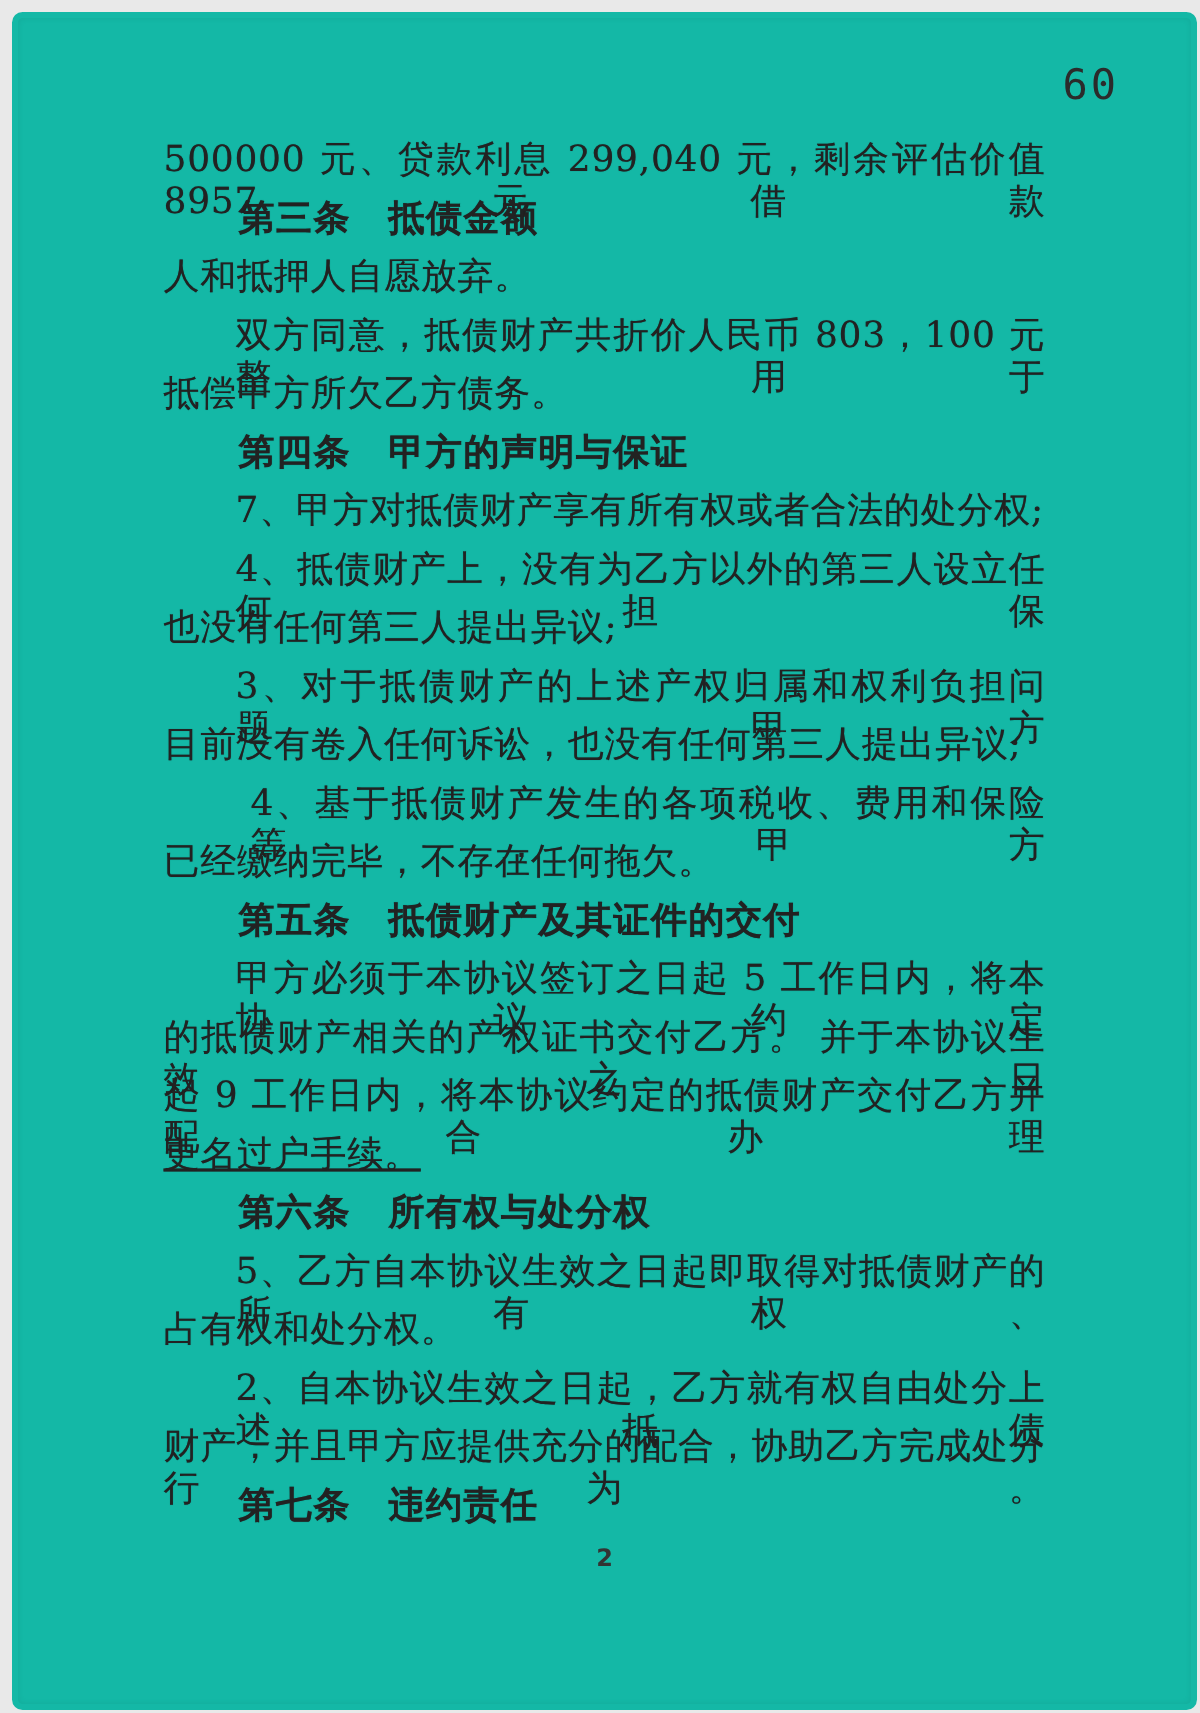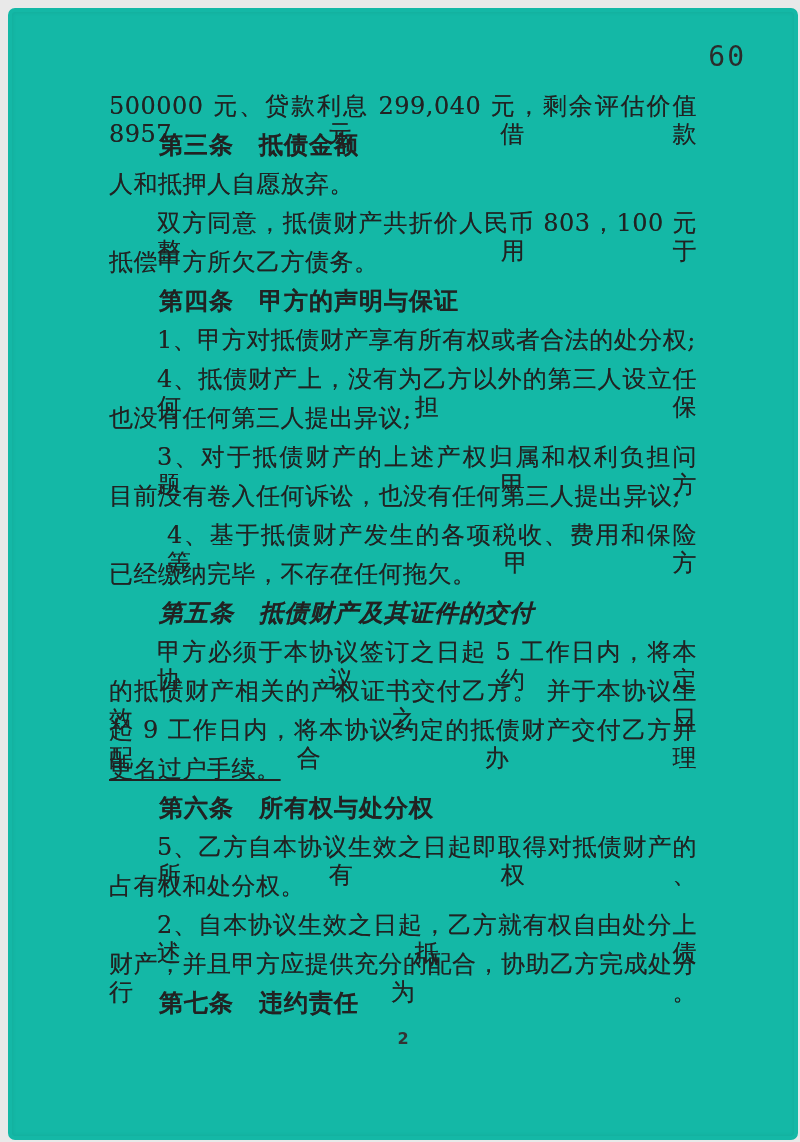--- a/index.html
+++ b/index.html
@@ -74,28 +74,28 @@
 <div class="paper">
   <div class="corner-num">60</div>
 
   <div class="content">
       <div class="line body justify" style="padding-left: 0px;">500000 元、贷款利息 299,040 元，剩余评估价值 8957 元借款</div>
       <div class="line heading" style="padding-left: 50px;">第三条　抵债金额</div>
       <div class="line body" style="padding-left: 0px;">人和抵押人自愿放弃。</div>
       <div class="line body justify" style="padding-left: 48px;">双方同意，抵债财产共折价人民币 803，100 元整，用于</div>
       <div class="line body" style="padding-left: 0px;">抵偿甲方所欠乙方债务。</div>
       <div class="line heading" style="padding-left: 50px;">第四条　甲方的声明与保证</div>
-      <div class="line body" style="padding-left: 48px;">1、甲方对抵债财产享有所有权或者合法的处分权;</div>
+      <div class="line body" style="padding-left: 48px;">7、甲方对抵债财产享有所有权或者合法的处分权;</div>
       <div class="line body justify" style="padding-left: 48px;">4、抵债财产上，没有为乙方以外的第三人设立任何担保</div>
       <div class="line body" style="padding-left: 0px;">也没有任何第三人提出异议;</div>
       <div class="line body justify" style="padding-left: 48px;">3、对于抵债财产的上述产权归属和权利负担问题，甲方</div>
       <div class="line body" style="padding-left: 0px;">目前没有卷入任何诉讼，也没有任何第三人提出异议;</div>
       <div class="line body justify" style="padding-left: 58px;">4、基于抵债财产发生的各项税收、费用和保险等，甲方</div>
       <div class="line body" style="padding-left: 0px;">已经缴纳完毕，不存在任何拖欠。</div>
-      <div class="line heading" style="padding-left: 50px; font-style: italic;">第五条　抵债财产及其证件的交付</div>
+      <div class="line heading" style="padding-left: 50px;">第五条　抵债财产及其证件的交付</div>
       <div class="line body justify" style="padding-left: 48px;">甲方必须于本协议签订之日起 5 工作日内，将本协议约定</div>
       <div class="line body justify" style="padding-left: 0px;">的抵债财产相关的产权证书交付乙方。 并于本协议生效之日</div>
       <div class="line body justify" style="padding-left: 0px;">起 9 工作日内，将本协议约定的抵债财产交付乙方并配合办理</div>
       <div class="line body" style="padding-left: 0px; text-decoration: underline;">更名过户手续。</div>
       <div class="line heading" style="padding-left: 50px;">第六条　所有权与处分权</div>
       <div class="line body justify" style="padding-left: 48px;">5、乙方自本协议生效之日起即取得对抵债财产的所有权、</div>
       <div class="line body" style="padding-left: 0px;">占有权和处分权。</div>
       <div class="line body justify" style="padding-left: 48px;">2、自本协议生效之日起，乙方就有权自由处分上述抵债</div>
       <div class="line body justify" style="padding-left: 0px;">财产，并且甲方应提供充分的配合，协助乙方完成处分行为。</div>
       <div class="line heading" style="padding-left: 50px;">第七条　违约责任</div>

